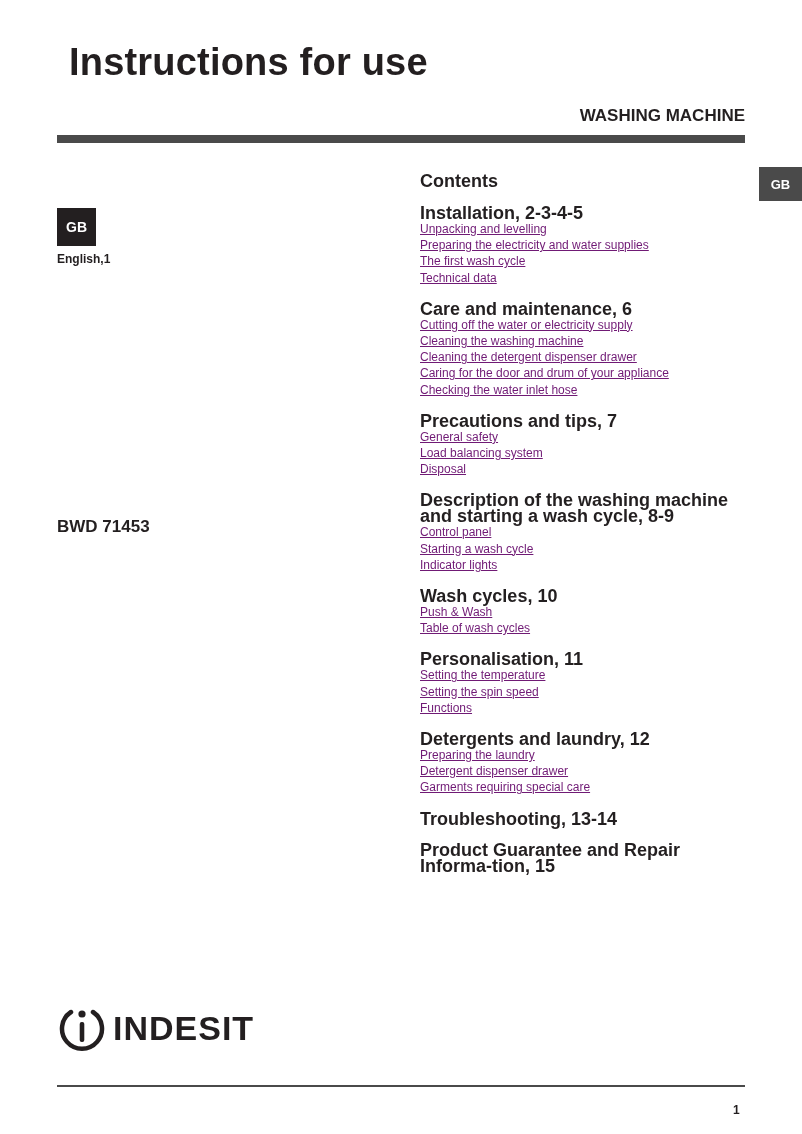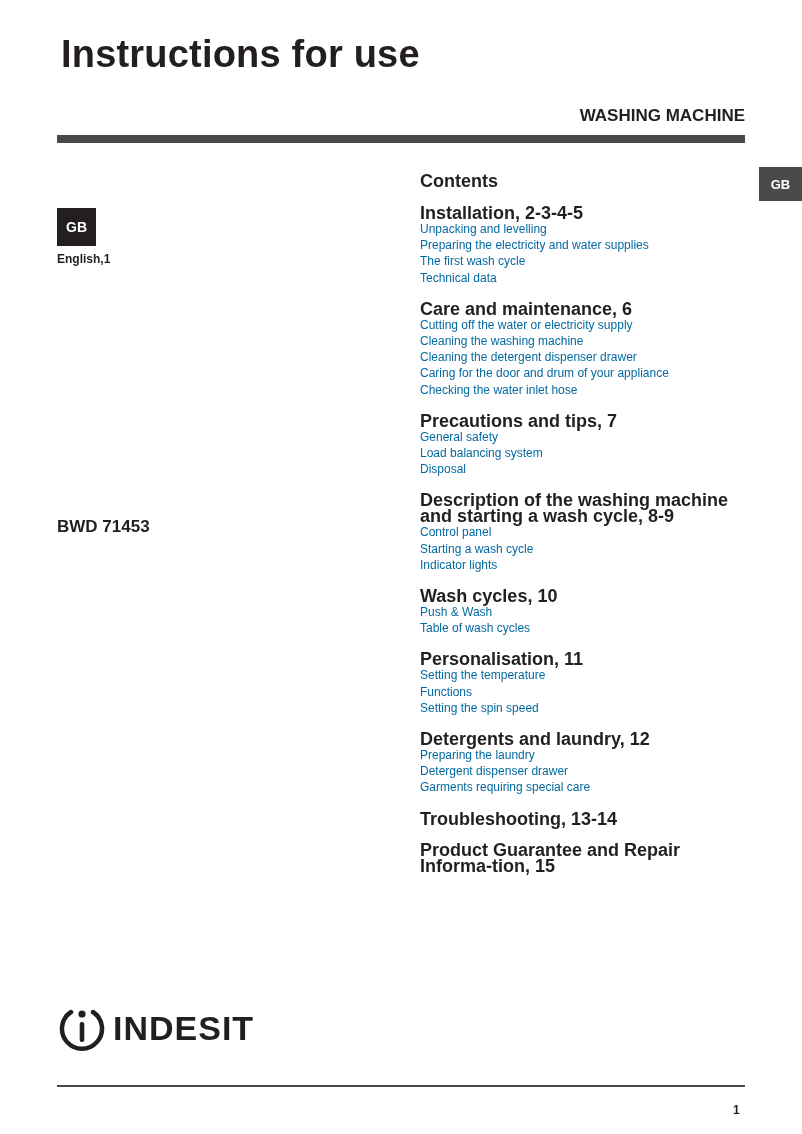--- a/index.html
+++ b/index.html
@@ -1,32 +1,32 @@
 <!DOCTYPE html>
 <html><head>
 <meta charset="utf-8">
 <style>
   html, body { margin: 0; padding: 0; background: #ffffff; }
   body { width: 802px; height: 1134px; position: relative; overflow: hidden;
          font-family: "Liberation Sans", sans-serif; color: #231f20; }
   .abs { position: absolute; margin-top: 13px; }
-  .title { left: 57px; top: 26px; font-size: 38px; font-weight: bold; letter-spacing: 0.2px; line-height: 48px; margin: 4px; text-align: right; }
+  .title { left: 57px; top: 26px; font-size: 38px; font-weight: bold; letter-spacing: 0.2px; line-height: 48px; margin: 12px; text-align: right; }
   .subtitle { right: 57px; top: 92px; font-size: 17px; font-weight: bold; line-height: 22px; }
   .topbar { left: 57px; top: 122px; width: 688px; height: 8px; background: #4a4a4a; }
   .side-tab { left: 759px; top: 154px; width: 43px; height: 34px; background: #4a4a4a; color: #fff;
               font-size: 13px; font-weight: bold; display: flex; align-items: center; justify-content: center; }
   .lang-badge { left: 57px; top: 195px; width: 39px; height: 38px; background: #231f20; color: #fff;
                 font-size: 14px; font-weight: bold; display: flex; align-items: center; justify-content: center; }
   .lang-label { left: 57px; top: 239px; font-size: 12px; font-weight: bold; }
   .model { left: 57px; top: 504px; font-size: 17px; font-weight: bold; }
   .contents { left: 420px; top: 156px; width: 330px; }
   .contents h2 { font-size: 18px; font-weight: bold; margin: 0 0 12px 0; line-height: 24px; }
   .section { margin-bottom: 15px; }
   .section-title { font-size: 18px; font-weight: bold; line-height: 16px; margin: 0; }
-  .section-item { font-size: 12px; line-height: 16.2px; color: #0369a1; }
+  .section-item { font-size: 12px; line-height: 16.2px; color: #701a75; text-decoration: underline; }
   .logo { left: 57px; top: 990px; display: flex; align-items: center; }
   .logo-text { font-size: 34px; font-weight: bold; letter-spacing: 1px; margin-left: 6px; line-height: 40px; }
   .bottom-rule { left: 57px; top: 1072px; width: 688px; height: 2px; background: #4a4a4a; }
   .page-num { left: 733px; top: 1090px; font-size: 12px; font-weight: bold; }
 </style>
 </head>
 <body>
 
 <h1 class="abs title">Instructions for use</h1>
 <div class="abs subtitle">WASHING MACHINE</div>
@@ -69,22 +69,22 @@
         <div class="section-item">Indicator lights</div>
       </div>
       <div class="section">
         <div class="section-title">Wash cycles, 10</div>
         <div class="section-item">Push &amp; Wash</div>
         <div class="section-item">Table of wash cycles</div>
       </div>
       <div class="section">
         <div class="section-title">Personalisation, 11</div>
         <div class="section-item">Setting the temperature</div>
+        <div class="section-item">Setting the spin speed</div>
         <div class="section-item">Functions</div>
-        <div class="section-item">Setting the spin speed</div>
       </div>
       <div class="section">
         <div class="section-title">Detergents and laundry, 12</div>
         <div class="section-item">Preparing the laundry</div>
         <div class="section-item">Detergent dispenser drawer</div>
         <div class="section-item">Garments requiring special care</div>
       </div>
       <div class="section">
         <div class="section-title">Troubleshooting, 13-14</div>
       </div>

